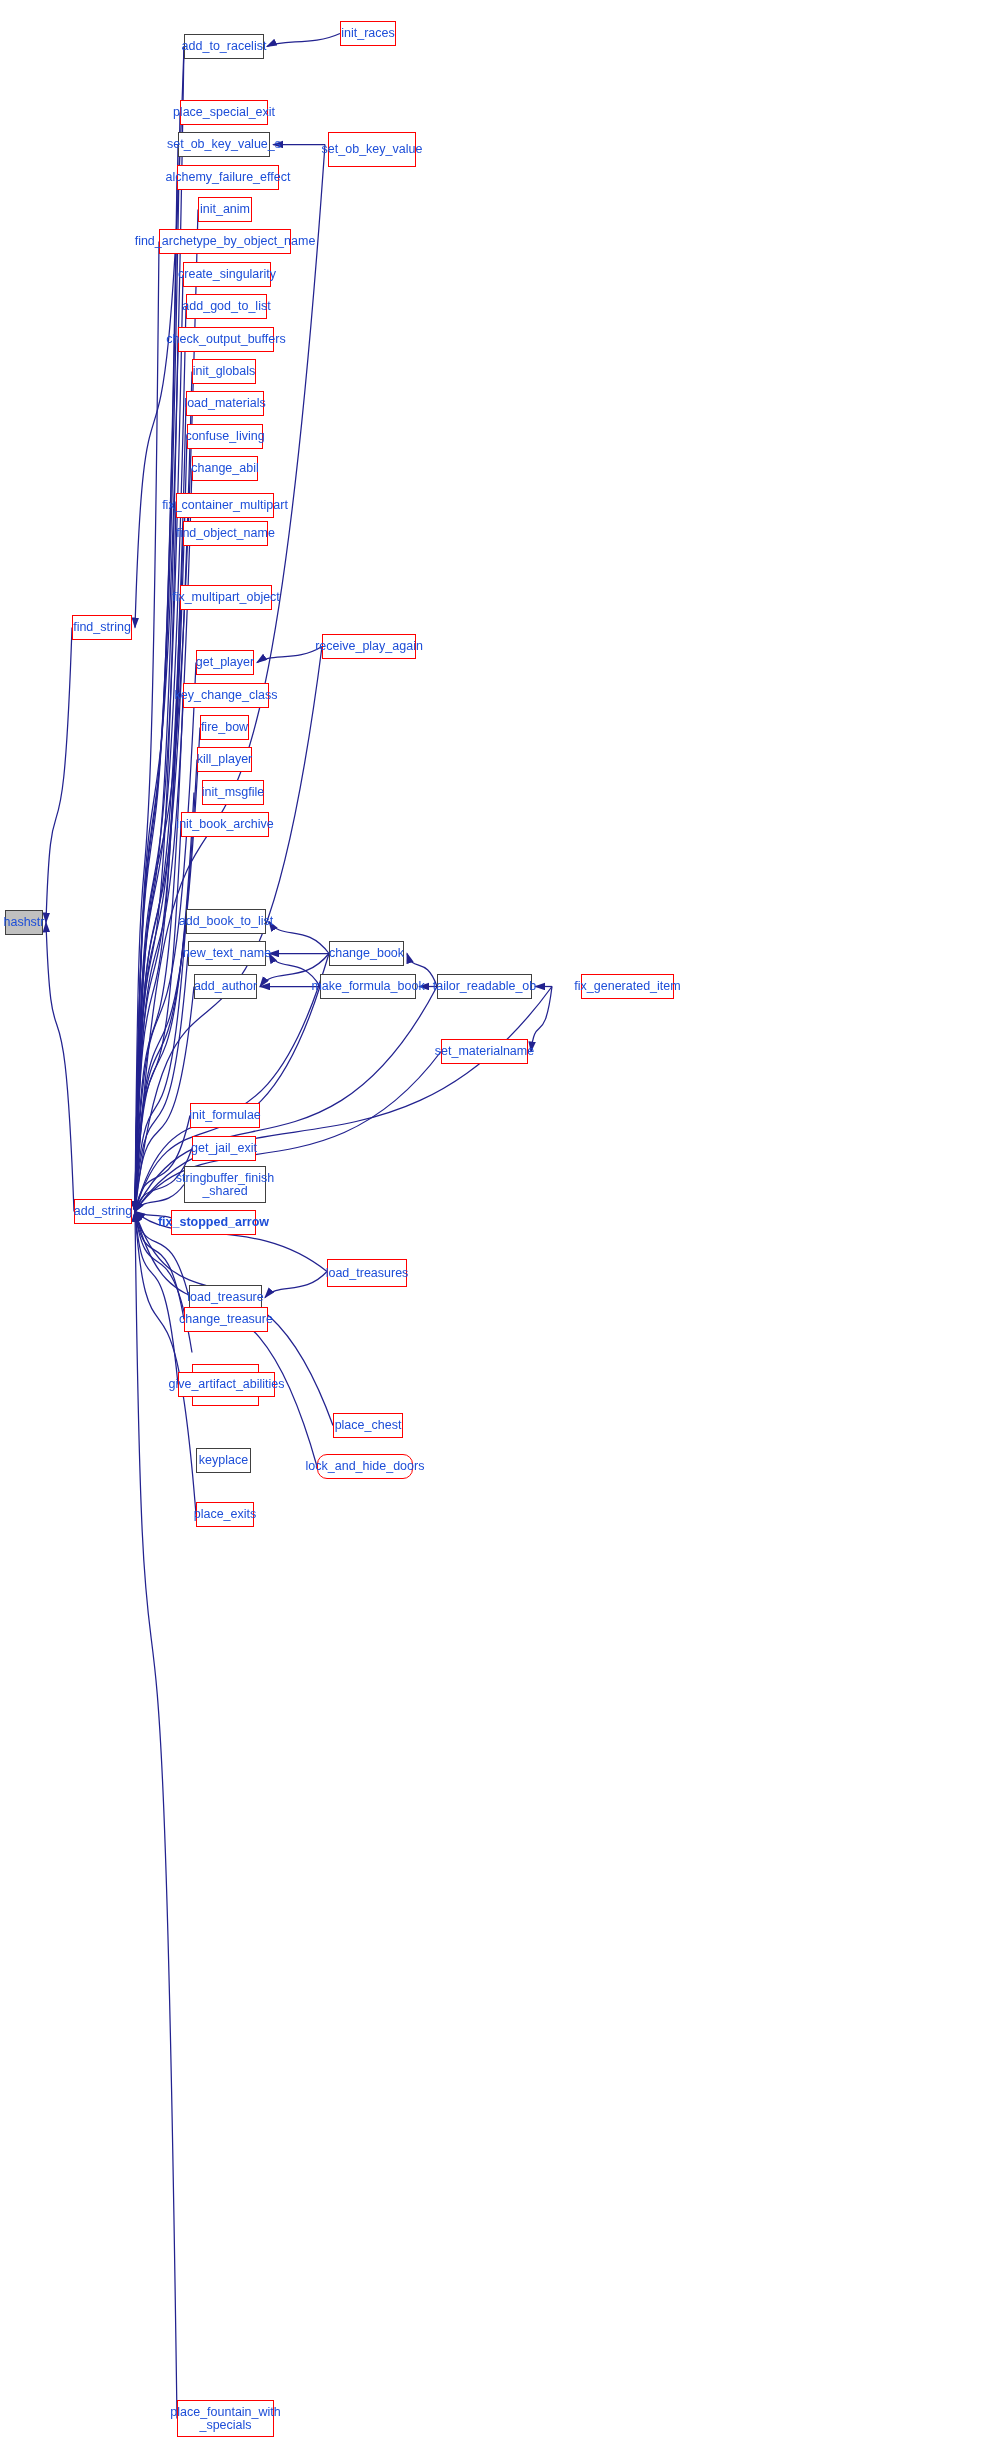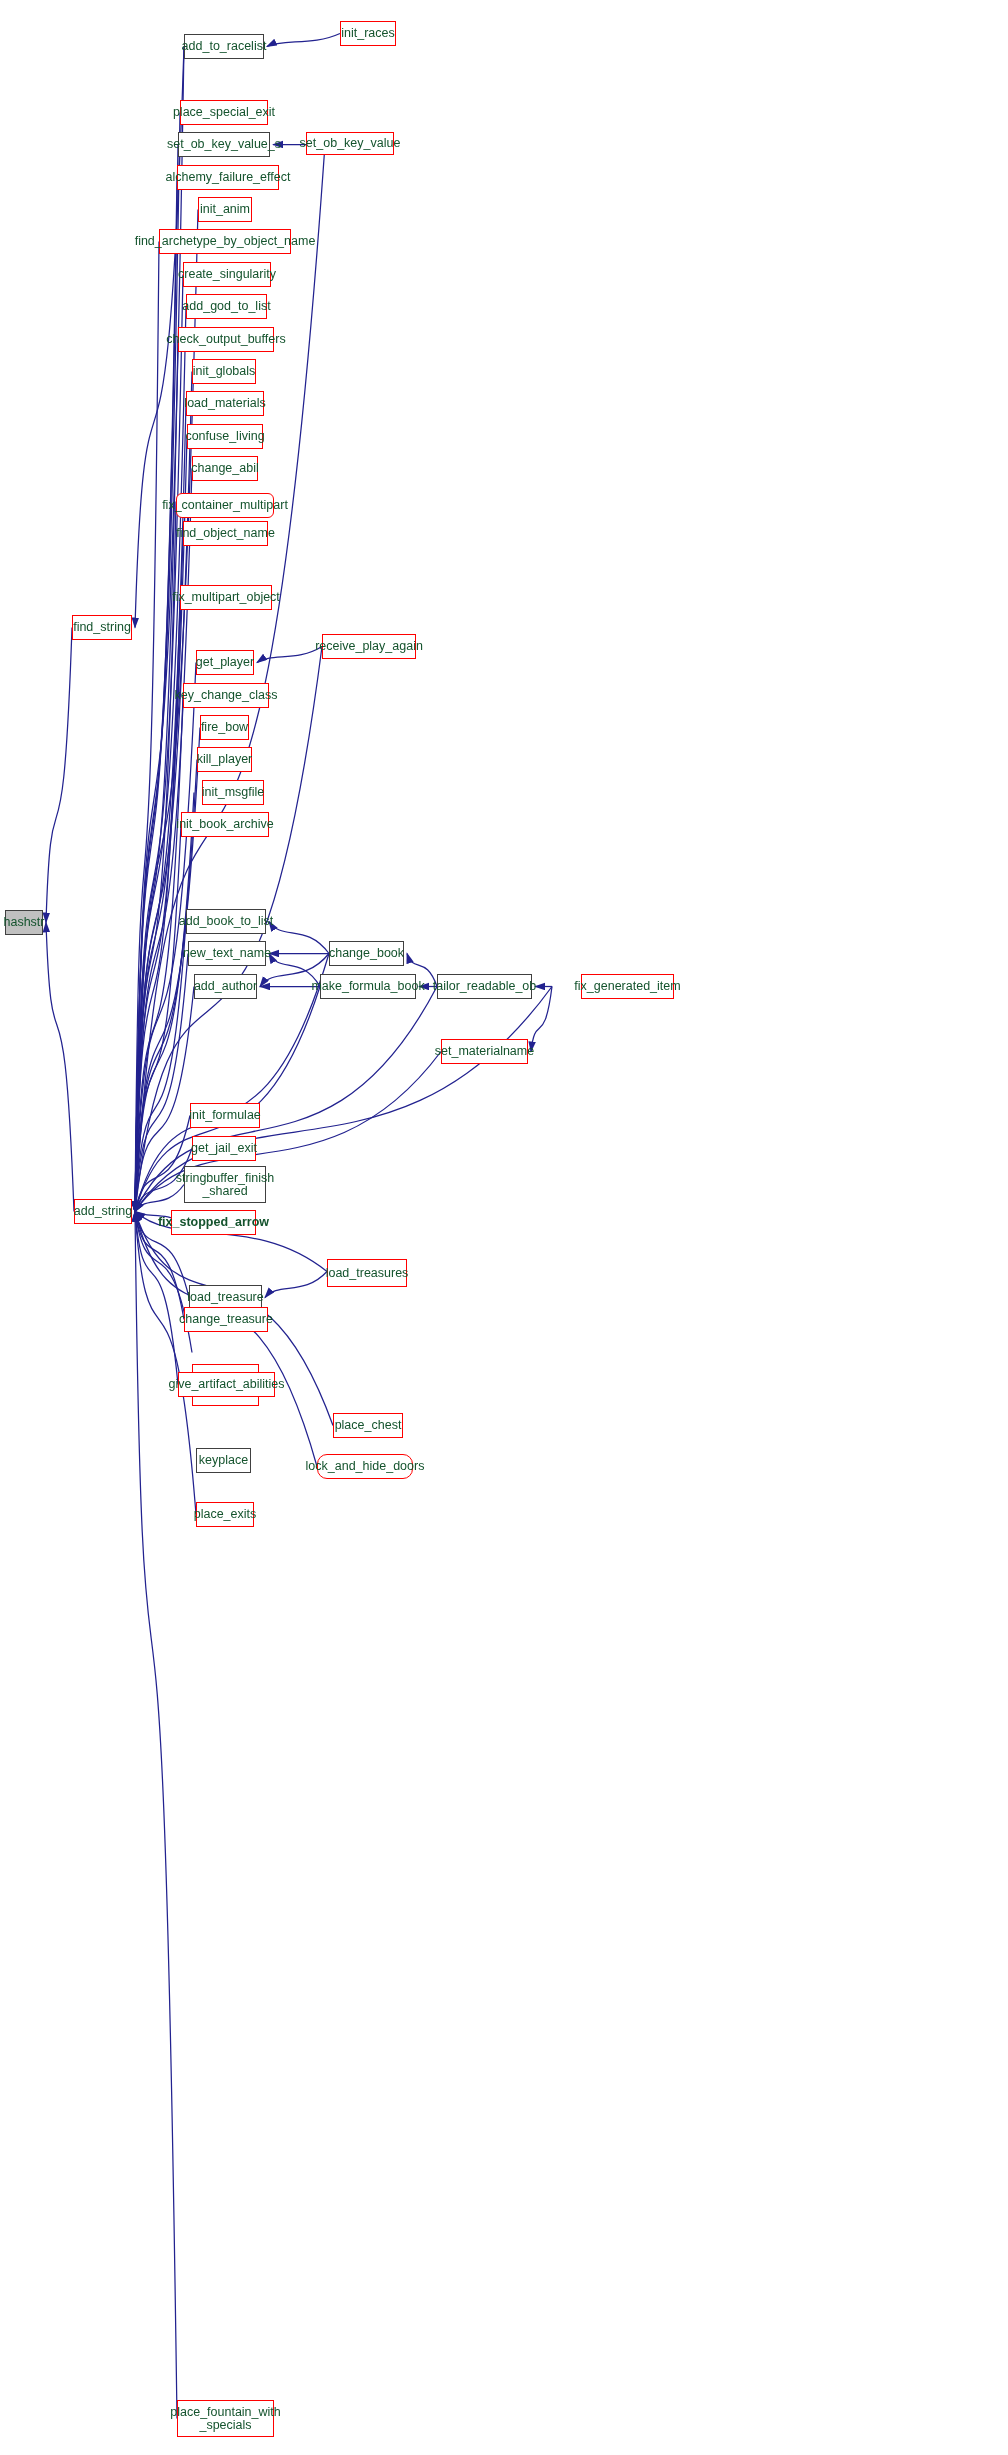--- a/index.html
+++ b/index.html
@@ -1,21 +1,21 @@
 <!DOCTYPE html>
 <html><head>
 <meta charset="utf-8">
 <style>
   html,body{margin:0;padding:0;background:#ffffff;}
   body{font-family:"Liberation Sans",sans-serif;}
   #canvas{position:relative;width:1008px;height:2455px;background:#fff;overflow:hidden;}
   #edges{position:absolute;left:0;top:0;width:1008px;height:2455px;}
   .node{position:absolute;box-sizing:border-box;display:flex;align-items:center;
         justify-content:center;text-align:center;background:#ffffff;
-        font-size:12.5px;line-height:13px;color:#14532d;white-space:pre-line;}
+        font-size:12.5px;line-height:13px;color:#1d4ed8;white-space:pre-line;}
   .node.red{border:1.4px solid #ff0000;}
   .node.gray{border:1.4px solid #404040;}
   .node.cur{border:1.4px solid #404040;background:#c0c0c0;}
 </style>
 </head>
 <body>
 
 <div id="canvas">
   <svg id="edges" viewBox="0 0 1008 2455" xmlns="http://www.w3.org/2000/svg">
     <defs>
@@ -88,32 +88,32 @@
       </g>
   </svg>
   <div id="node-layer">
       <div class="node cur" style="left: 5px; top: 910px; width: 38px; height: 25px;">hashstr</div>
       <div class="node red" style="left: 72px; top: 615px; width: 60px; height: 25px;">find_string</div>
       <div class="node red" style="left: 74px; top: 1199px; width: 58px; height: 25px;">add_string</div>
       <div class="node gray" style="left: 184px; top: 34px; width: 80px; height: 25px;">add_to_racelist</div>
       <div class="node red" style="left: 340px; top: 21px; width: 56px; height: 25px;">init_races</div>
       <div class="node red" style="left: 180px; top: 100px; width: 88px; height: 25px;">place_special_exit</div>
       <div class="node gray" style="left: 178px; top: 132px; width: 92px; height: 25px;">set_ob_key_value_s</div>
-      <div class="node red" style="left: 306px; top: 132px; width: 88px; height: 23px;">set_ob_key_value</div>
+      <div class="node red" style="left: 328px; top: 132px; width: 88px; height: 35px;">set_ob_key_value</div>
       <div class="node red" style="left: 177px; top: 165px; width: 102px; height: 25px;">alchemy_failure_effect</div>
       <div class="node red" style="left: 198px; top: 197px; width: 54px; height: 25px;">init_anim</div>
       <div class="node red" style="left: 159px; top: 229px; width: 132px; height: 25px;">find_archetype_by_object_name</div>
       <div class="node red" style="left: 183px; top: 262px; width: 88px; height: 25px;">create_singularity</div>
       <div class="node red" style="left: 186px; top: 294px; width: 81px; height: 25px;">add_god_to_list</div>
       <div class="node red" style="left: 178px; top: 327px; width: 96px; height: 25px;">check_output_buffers</div>
       <div class="node red" style="left: 192px; top: 359px; width: 64px; height: 25px;">init_globals</div>
       <div class="node red" style="left: 186px; top: 391px; width: 78px; height: 25px;">load_materials</div>
       <div class="node red" style="left: 187px; top: 424px; width: 76px; height: 25px;">confuse_living</div>
       <div class="node red" style="left: 192px; top: 456px; width: 66px; height: 25px;">change_abil</div>
-      <div class="node red" style="left: 176px; top: 493px; width: 98px; height: 25px; border-radius: 6px;">fix_container_multipart</div>
+      <div class="node red" style="left: 176px; top: 493px; width: 98px; height: 25px;">fix_container_multipart</div>
       <div class="node red" style="left: 183px; top: 521px; width: 85px; height: 25px;">find_object_name</div>
       <div class="node red" style="left: 180px; top: 585px; width: 92px; height: 25px;">fix_multipart_object</div>
       <div class="node red" style="left: 322px; top: 634px; width: 94px; height: 25px; text-align: right;">receive_play_again</div>
       <div class="node red" style="left: 196px; top: 650px; width: 58px; height: 25px;">get_player</div>
       <div class="node red" style="left: 183px; top: 683px; width: 86px; height: 25px;">key_change_class</div>
       <div class="node red" style="left: 200px; top: 715px; width: 49px; height: 25px;">fire_bow</div>
       <div class="node red" style="left: 197px; top: 747px; width: 55px; height: 25px;">kill_player</div>
       <div class="node red" style="left: 194px; top: 780px; width: 62px; height: 25px; margin-left: 8px;">init_msgfile</div>
       <div class="node red" style="left: 181px; top: 812px; width: 88px; height: 25px;">init_book_archive</div>
       <div class="node gray" style="left: 186px; top: 909px; width: 80px; height: 25px;">add_book_to_list</div>

